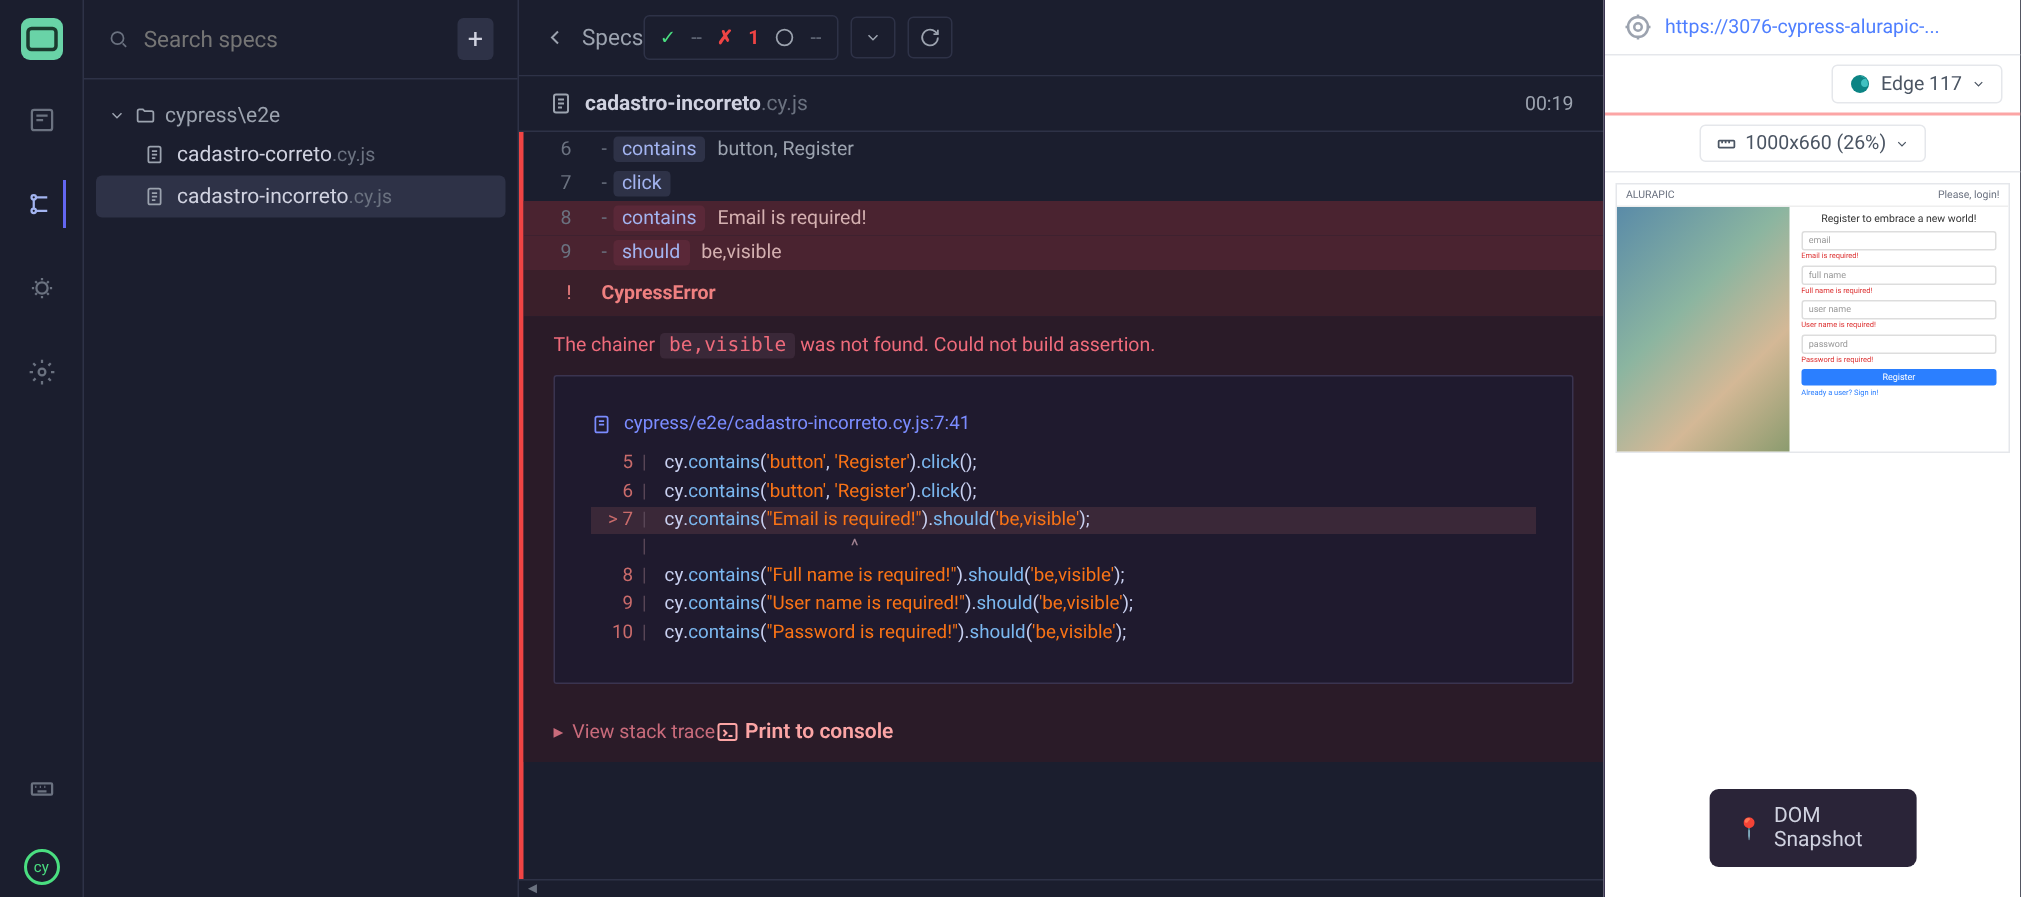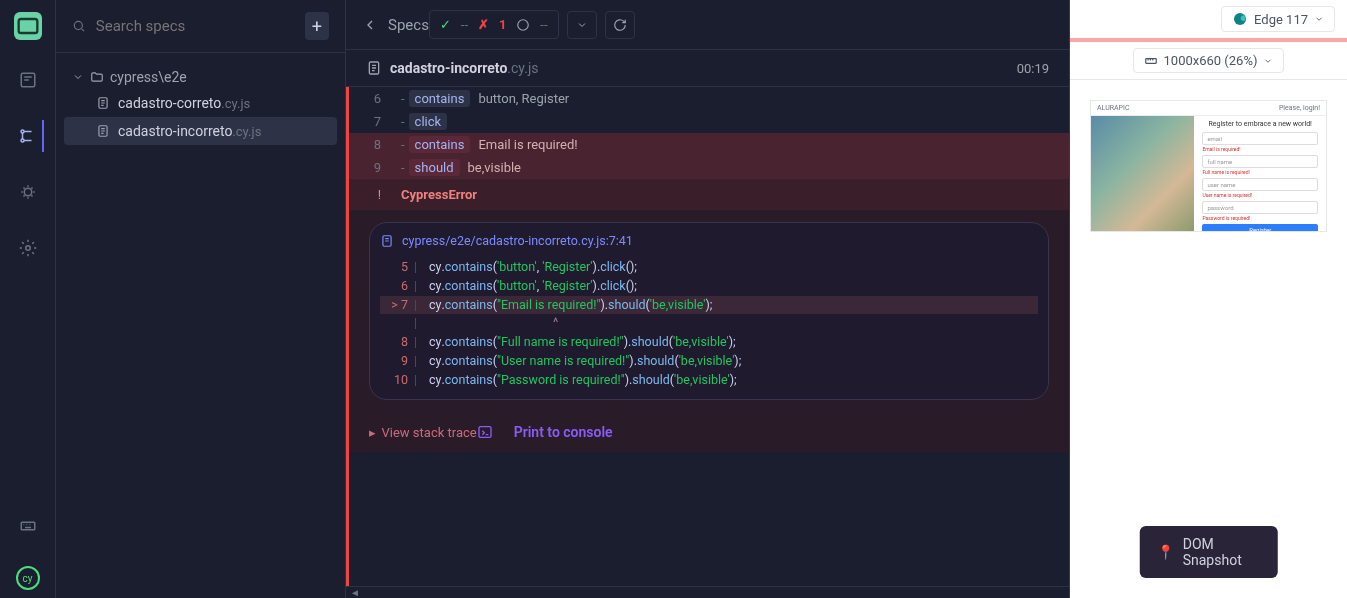--- a/index.html
+++ b/index.html
@@ -38,45 +38,45 @@
 .cmd-name{background:#2e3247;padding:1px 6px;border-radius:3px;color:#a3b4f0;margin-right:8px}
 .cmd-row.failed .cmd-name{background:#5a2838}
 .cmd-args{color:#9ca3af}
 .cmd-row.failed .cmd-args{color:#d4b0b0}
 .error-header{display:flex;align-items:center;padding:8px 0;background:#3a1f2a;gap:12px}
 .error-header .gutter{color:#ef8080}
 .error-title{color:#ef8080;font-weight:bold}
 .error-body{background:#2a1b28;padding:12px 20px 12px 20px;margin:0}
 .error-msg{color:#ef6b7b;font-size:13px;margin-bottom:12px}
 .error-msg .chal{background:#3a2838;padding:1px 6px;border-radius:3px;font-family:monospace}
-.code-block{background:#1f1a2e;border:1px solid #3a3450;border-radius:18px;padding:10px;font-family:monospace;font-size:12.5px}
+.code-block{background:#1f1a2e;border:1px solid #3a3450;border-radius:2px;padding:24px;font-family:monospace;font-size:12.5px}
 .code-file{color:#7b8cff;display:flex;align-items:center;gap:8px;margin-bottom:10px}
 .code-line{display:flex;white-space:pre;line-height:1.5}
 .code-line.hl{background:#3a2838}
 .ln{width:34px;text-align:right;color:#c96b6b;padding-right:6px}
 .ln.arrow::before{content:"> ";color:#c96b6b;margin-left:-14px}
 .pipe{color:#5a4858;margin-right:12px}
 .tok-id{color:#c9d0f0}
 .tok-fn{color:#7bb8f0}
-.tok-str{color:#22c55e}
+.tok-str{color:#f97316}
 .tok-p{color:#c9d0f0}
 .caret-line{color:#a08090}
 .error-footer{display:flex;align-items:center;padding:12px 20px;background:#2a1b28}
 .view-stack{color:#c96b7b;font-size:13px;cursor:pointer;font-family:monospace}
-.print-console{color:#8b5cf6;font-size:14px;font-weight:600;cursor:pointer;display:flex;align-items:center;gap:21px}
+.print-console{color:#fca5a5;font-size:14px;font-weight:600;cursor:pointer;display:flex;align-items:center;gap:4px}
 .hscroll{height:12px;background:#1b1e2e;border-top:1px solid #2e3247;display:flex;align-items:center;padding:0 4px}
 .hscroll-arrow{color:#6b7280;font-size:10px}
 .preview-panel{width:278px;background:#fff;display:flex;flex-direction:column;border-left:1px solid #3a3450}
 .url-bar{display:flex;align-items:center;gap:8px;padding:8px 12px;border-bottom:1px solid #e5e7eb}
 .target-icon{width:20px;height:20px;color:#9ca3af}
 .url-text{color:#4f7fff;font-size:13px;overflow:hidden;text-overflow:ellipsis;white-space:nowrap}
-.browser-row{display:flex;justify-content:flex-end;padding:6px 12px;border-bottom:4px solid #fca5a5}
+.browser-row{display:flex;justify-content:flex-end;padding:6px 12px;border-bottom:2px solid #fca5a5}
 .browser-pill{display:flex;align-items:center;gap:6px;border:1px solid #e5e7eb;border-radius:4px;padding:4px 10px;font-size:13px;color:#4b5563}
 .viewport-row{display:flex;justify-content:center;padding:6px 12px;border-bottom:1px solid #e5e7eb}
-.app-preview{margin:20px;background:#fff;border:1px solid #e5e7eb;height:132px;position:relative;overflow:hidden}
+.app-preview{margin:7px;background:#fff;border:1px solid #e5e7eb;height:180px;position:relative;overflow:hidden}
 .preview-header{display:flex;justify-content:space-between;padding:3px 6px;font-size:7px;color:#6b7280;border-bottom:1px solid #eee}
 .preview-body{display:flex;height:calc(100% - 14px)}
 .preview-img{width:44%;background:linear-gradient(135deg,#5a8ba8 0%,#8bb5a0 40%,#d4b896 70%,#8a9b6e 100%);position:relative}
 .preview-form{flex:1;padding:4px 8px;font-size:6px}
 .preview-form-title{text-align:center;font-size:7px;color:#333;margin-bottom:4px}
 .preview-field{border:1px solid #ddd;border-radius:2px;padding:2px 4px;margin-bottom:1px;color:#999;font-size:6px}
 .preview-err{color:#d33;font-size:5px;margin-bottom:3px}
 .preview-btn{background:#2b7fff;color:#fff;text-align:center;padding:2px;border-radius:2px;margin-top:2px;font-size:6px}
 .preview-link{color:#2b7fff;font-size:5px;margin-top:2px}
 .dom-snapshot{position:absolute;bottom:20px;left:50%;transform:translateX(-50%);background:#2a2438;color:#d0d2e0;padding:10px 18px;border-radius:6px;font-size:14px;display:flex;align-items:center;gap:8px}
@@ -227,20 +227,23 @@
         <div class="cmd-row failed">
           <div class="gutter">9</div>
           <div><span class="dash">-</span><span class="cmd-name">should</span><span class="cmd-args">be,visible</span></div>
         </div>
       </div>
     <div class="error-header">
       <div class="gutter">!</div>
       <div class="error-title">CypressError</div>
     </div>
     <div class="error-body">
+      <div class="error-msg">
+        <span>The chainer </span><span class="chal">be,visible</span><span> was not found. Could not build assertion.</span>
+      </div>
       <div class="code-block">
         <div class="code-file">
           <svg width="14" height="14" viewBox="0 0 24 24" fill="none" stroke="#7b8cff" stroke-width="2">
               <rect x="5" y="3" width="14" height="18" rx="2"></rect>
               <path d="M9 8h6M9 12h6"></path>
             </svg>
           <span>cypress/e2e/cadastro-incorreto.cy.js:7:41</span>
         </div>
         <div id="code-lines">
             <div class="code-line"><span class="ln">5</span><span class="pipe">|</span>      <span class="tok-id">cy</span><span class="tok-p">.</span><span class="tok-fn">contains</span><span class="tok-p">(</span><span class="tok-str">'button'</span><span class="tok-p">, </span><span class="tok-str">'Register'</span><span class="tok-p">).</span><span class="tok-fn">click</span><span class="tok-p">();</span></div>
@@ -265,20 +268,28 @@
         <span>Print to console</span>
       </div>
     </div>
   </div>
   <div class="hscroll">
       <span class="hscroll-arrow">◄</span>
     </div>
 </div>
 
 <div class="preview-panel">
+  <div class="url-bar">
+    <svg class="target-icon" viewBox="0 0 24 24" fill="none" stroke="currentColor" stroke-width="2">
+        <circle cx="12" cy="12" r="8"></circle>
+        <circle cx="12" cy="12" r="3"></circle>
+        <path d="M12 2v3M12 19v3M2 12h3M19 12h3"></path>
+      </svg>
+    <span class="url-text">https://3076-cypress-alurapic-...</span>
+  </div>
   <div class="browser-row">
     <div class="browser-pill">
       <svg width="16" height="16" viewBox="0 0 24 24">
           <circle cx="12" cy="12" r="9" fill="#0c8484"></circle>
           <path d="M12 4a8 8 0 018 8c0 2-1 3-3 3-3 0-4-2-4-4 0-3 3-5 6-4" fill="#41c1c1"></path>
         </svg>
       <span>Edge 117</span>
       <svg width="10" height="10" viewBox="0 0 24 24" fill="none" stroke="currentColor" stroke-width="2">
           <path d="M6 9l6 6 6-6"></path>
         </svg>

